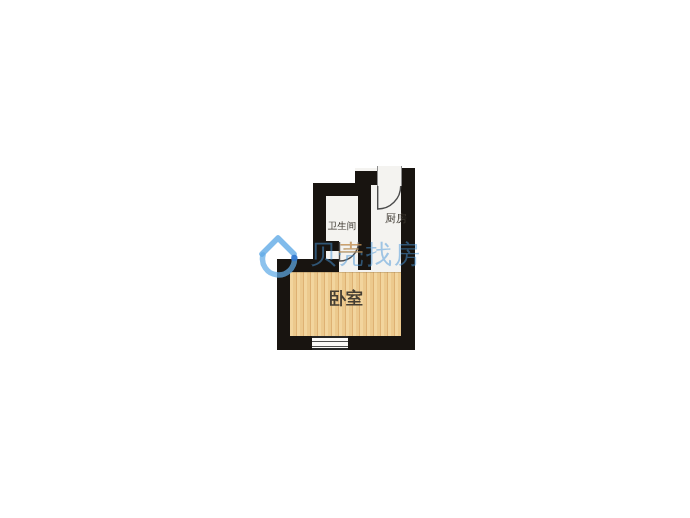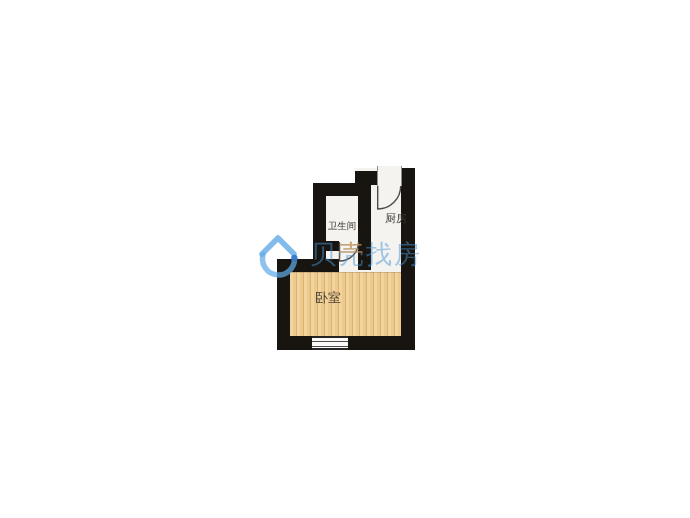--- a/index.html
+++ b/index.html
@@ -59,21 +59,21 @@
   svg.doors{left:0;top:0;pointer-events:none;}
 
   
   .room-label{
     color:#3c372f;
     white-space:nowrap;
     transform:translate(-50%,-50%);
   }
   .lbl-bath{left:342px;top:226px;font-size:9.5px;}
   .lbl-kitchen{left:386px;top:218px;font-size:11px;margin-left:10px;}
-  .lbl-bed{left:328px;top:298px;font-size:13px;font-weight:400;color:#453e33;}
+  .lbl-bed{left:346px;top:298px;font-size:17px;font-weight:700;color:#453e33;}
 
   
   .wm{pointer-events:none;}
   .wm-logo{left:256px;top:233px;width:44px;height:46px;}
   .wm-text{
     left:309px;top:240px;
     display:flex;
     font-size:26px;line-height:29px;font-weight:500;
     color:rgba(72,150,215,0.50);
     letter-spacing:0;

